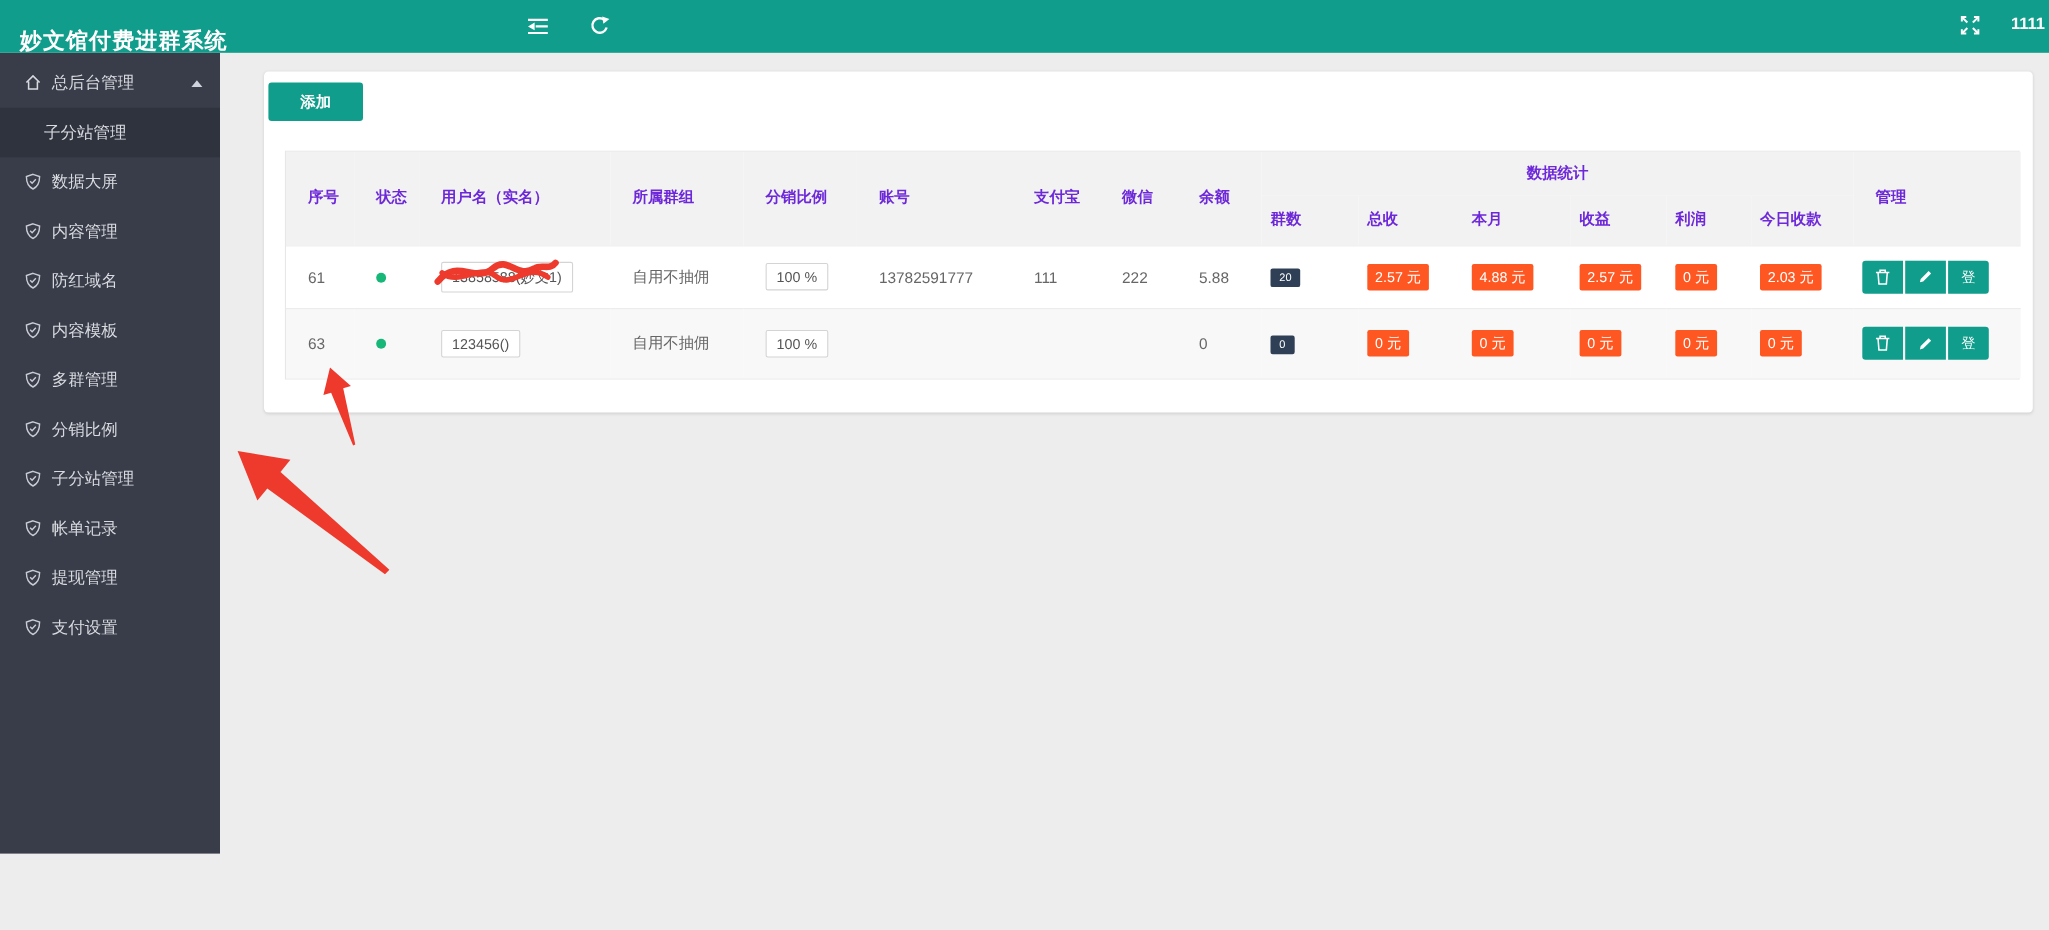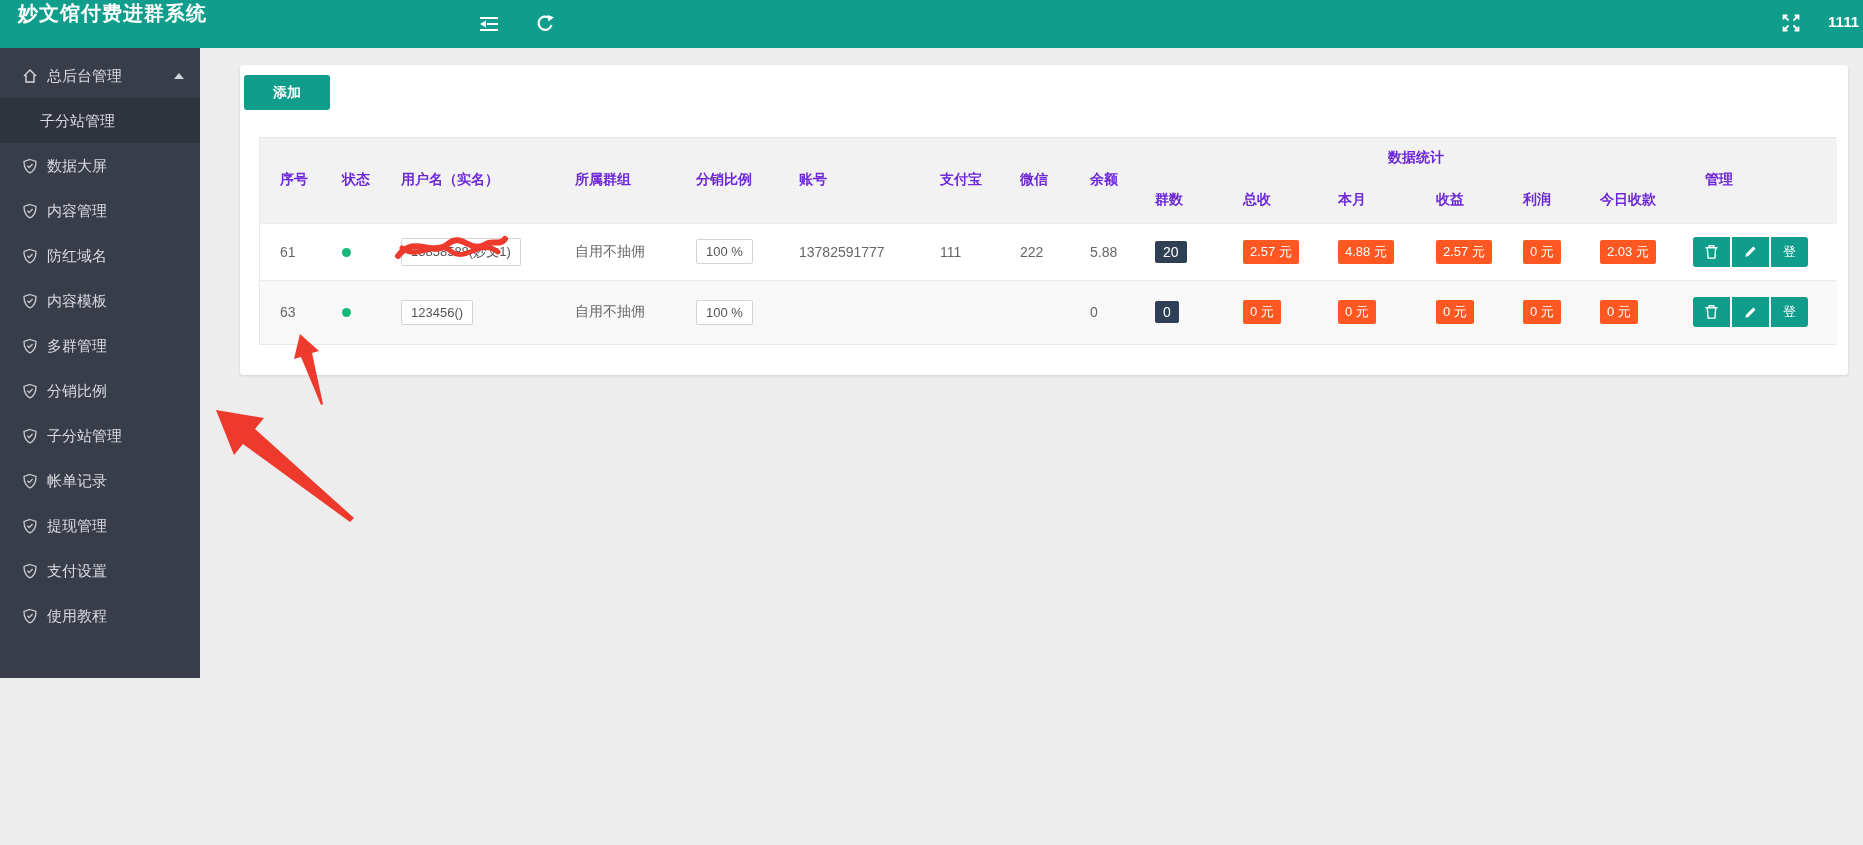--- a/index.html
+++ b/index.html
@@ -2,29 +2,29 @@
 <html><head>
 <meta charset="utf-8">
 <style>
   * { margin:0; padding:0; box-sizing:border-box; }
   html,body { width:1863px; height:845px; overflow:hidden;
     font-family:"Liberation Sans","DejaVu Sans",sans-serif; background:#ededed; }
 
   
   .topbar { position:absolute; left:0; top:0; width:1863px; height:48px;
     background:#109d8b; color:#fff; z-index:10; }
-  .topbar .title { position:absolute; left:18px; top:0; font-size:20px; font-weight:bold; letter-spacing:1px;text-align:right; }
+  .topbar .title { position:absolute; left:18px; top:24px; font-size:20px; font-weight:bold; letter-spacing:1px;text-align:right; }
   .top-icon { position:absolute; top:14px; width:22px; height:20px; cursor:pointer; }
   .icon-fold { left:478px; }
   .icon-refresh { left:534px; }
   .icon-full { left:1780px; top:13px; }
   .topbar .user { position:absolute; right:4px; top:13px; font-size:15px; font-weight:bold; }
 
   
-  .sidebar { position:absolute; left:0; top:48px; width:200px; height:630px;
+  .sidebar { position:absolute; left:0; top:48px; width:200px; height:728px;
     background:#393d49; color:#d8dadf; z-index:5; padding-top:5px; }
   .side-item { position:relative; height:45px; line-height:45px; padding-left:22px;
     font-size:15px; cursor:pointer; white-space:nowrap; }
   .side-item .mi { display:inline-block; vertical-align:middle; margin-right:9px; margin-top:-3px; }
   .side-item.sub { background:#2f333e; padding-left:40px; }
   .side-item.active { background:#109d8b; color:#fff; }
   .caret-up { position:absolute; right:16px; top:20px; width:0; height:0;
     border-left:5px solid transparent; border-right:5px solid transparent;
     border-bottom:6px solid #cfd3dc; }
 
@@ -47,21 +47,21 @@
   tbody tr { border-top:1px solid #ececec; }
   tbody tr.odd { background:#fff; }
   tbody tr.even { background:#f8f8f8; }
   tbody td { color:#666; padding-left:20px; height:57px; }
   tbody tr.even td { height:64px; }
   td.stat { padding-left:8px; }
 
   .dot { display:inline-block; width:9px; height:9px; border-radius:50%; background:#16b777; }
   .cellbox { display:inline-block; border:1px solid #d4d4d4; border-radius:2px;
     background:#fff; padding:4px 9px; font-size:13px; color:#555; min-width:40px; text-align:center; }
-  .badge-dark { display:inline-block; background:#2f4056; color:#fff; font-size:14px;
+  .badge-dark { display:inline-block; background:#2f4056; color:#fff; font-size:10px;
     border-radius:2px; padding:3px 8px; }
   .badge-orange { display:inline-block; background:#ff5722; color:#fff; font-size:13px;
     border-radius:2px; padding:3px 7px; white-space:nowrap; }
 
   .act-group { display:flex; gap:2px; }
   .act-btn { width:37px; height:30px; background:#109d8b; color:#fff; border:none;
     display:flex; align-items:center; justify-content:center; cursor:pointer;
     font-size:13px; font-family:inherit; }
   .act-btn:first-child { border-radius:3px 0 0 3px; }
   .act-btn:last-child { border-radius:0 3px 3px 0; }
@@ -169,26 +169,20 @@
     <svg class="mi" width="16" height="16" viewBox="0 0 16 16">
         <path d="M8 1.5 L14 3.5 C14 9 12 13 8 14.8 C4 13 2 9 2 3.5 Z" fill="none" stroke="#c9ccd3" stroke-width="1.3"></path>
         <path d="M5.4 7.8 L7.2 9.6 L10.6 6" fill="none" stroke="#c9ccd3" stroke-width="1.3"></path>
       </svg><span>提现管理</span>
   </div>
   <div class="side-item">
     <svg class="mi" width="16" height="16" viewBox="0 0 16 16">
         <path d="M8 1.5 L14 3.5 C14 9 12 13 8 14.8 C4 13 2 9 2 3.5 Z" fill="none" stroke="#c9ccd3" stroke-width="1.3"></path>
         <path d="M5.4 7.8 L7.2 9.6 L10.6 6" fill="none" stroke="#c9ccd3" stroke-width="1.3"></path>
       </svg><span>支付设置</span>
-  </div>
-  <div class="side-item">
-    <svg class="mi" width="16" height="16" viewBox="0 0 16 16">
-        <path d="M8 1.5 L14 3.5 C14 9 12 13 8 14.8 C4 13 2 9 2 3.5 Z" fill="none" stroke="#c9ccd3" stroke-width="1.3"></path>
-        <path d="M5.4 7.8 L7.2 9.6 L10.6 6" fill="none" stroke="#c9ccd3" stroke-width="1.3"></path>
-      </svg><span>使用教程</span>
   </div>
 </div>
 
 <div class="card">
   <button class="btn-add">添加</button>
 
   <div class="table-wrap">
     <table>
       <colgroup>
         <col style="width:62px">

